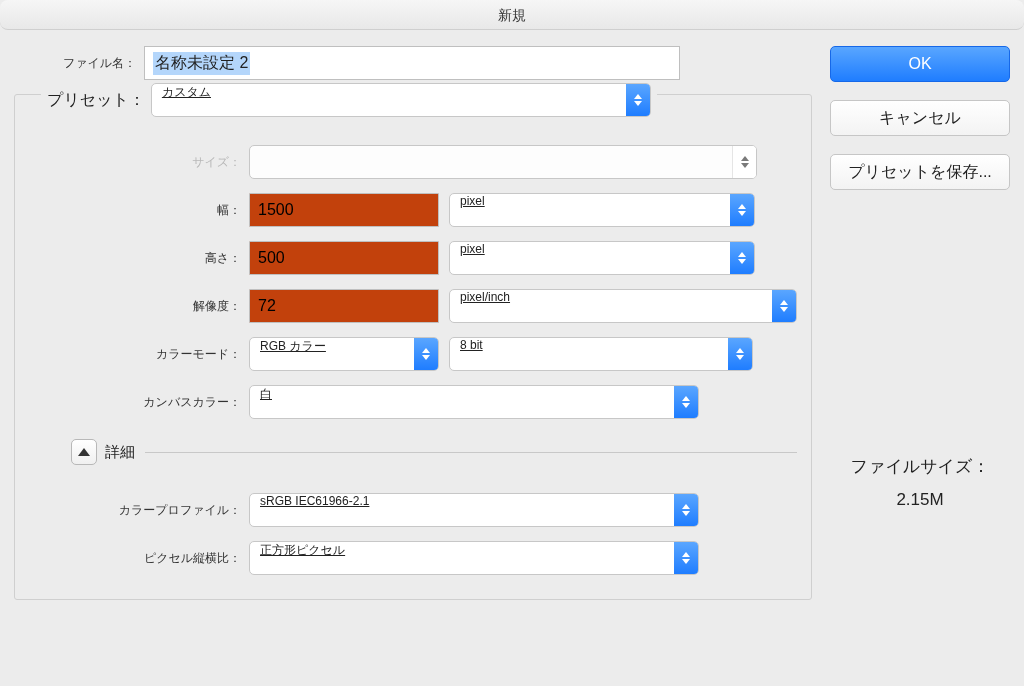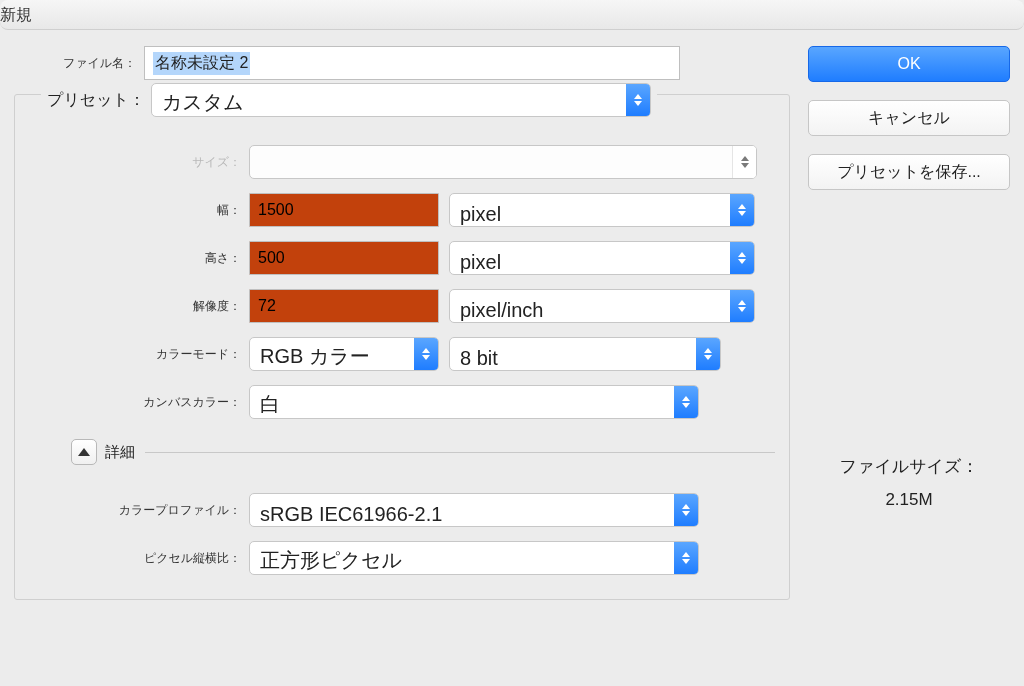--- a/index.html
+++ b/index.html
@@ -9,22 +9,23 @@
     background: #ececec;
     color: #222;
     width: 1024px;
     height: 686px;
     overflow: hidden;
   }
   .titlebar {
     height: 30px;
     background: linear-gradient(#f6f6f6, #e8e8e8);
     border-bottom: 1px solid #cfcfcf;
+    text-align: center;
     line-height: 30px;
-    font-size: 16px;
+    font-size: 14px;
     color: #333;
     border-radius: 8px;
   }
   .dialog {
     display: flex;
     padding: 16px 14px 10px 14px;
     height: calc(100% - 30px);
   }
   .left {
     flex: 1;
@@ -72,23 +73,24 @@
   }
   .num-input { width: 190px; }
   
   .select {
     position: relative;
     height: 34px;
     background: #fff;
     border: 1px solid #c7c7c7;
     border-radius: 5px;
     display: flex;
-    align-items: flex-end;
+    align-items: flex-start;
     padding-left: 10px;
-    font-size: 20px;
+    font-size: 12px;
+    text-decoration: underline;
   }
   .select .stepper {
     position: absolute;
     right: 0; top: 0; bottom: 0;
     width: 24px;
     background: linear-gradient(#5aa6ff, #1f7dff);
     border-radius: 0 4px 4px 0;
     display: flex;
     flex-direction: column;
     justify-content: center;
@@ -245,41 +247,41 @@
                 <div class="arr down"></div>
               </div>
           </div>
         </div>
       </div>
 
       <div class="row">
         <div class="label">解像度：</div>
         <div class="field">
           <input type="text" class="num-input" value="72" style="">
-          <div class="select" style="width:306px">
+          <div class="select" style="width:348px">
             <span>pixel/inch</span>
             <div class="stepper">
                 <div class="arr up"></div>
                 <div class="arr down"></div>
               </div>
           </div>
         </div>
       </div>
 
       <div class="row">
         <div class="label">カラーモード：</div>
         <div class="field">
           <div class="select" style="width:190px">
             <span>RGB カラー</span>
             <div class="stepper">
                 <div class="arr up"></div>
                 <div class="arr down"></div>
               </div>
           </div>
-          <div class="select" style="width:272px">
+          <div class="select" style="width:304px">
             <span>8 bit</span>
             <div class="stepper">
                 <div class="arr up"></div>
                 <div class="arr down"></div>
               </div>
           </div>
         </div>
       </div>
 
       <div class="row">

